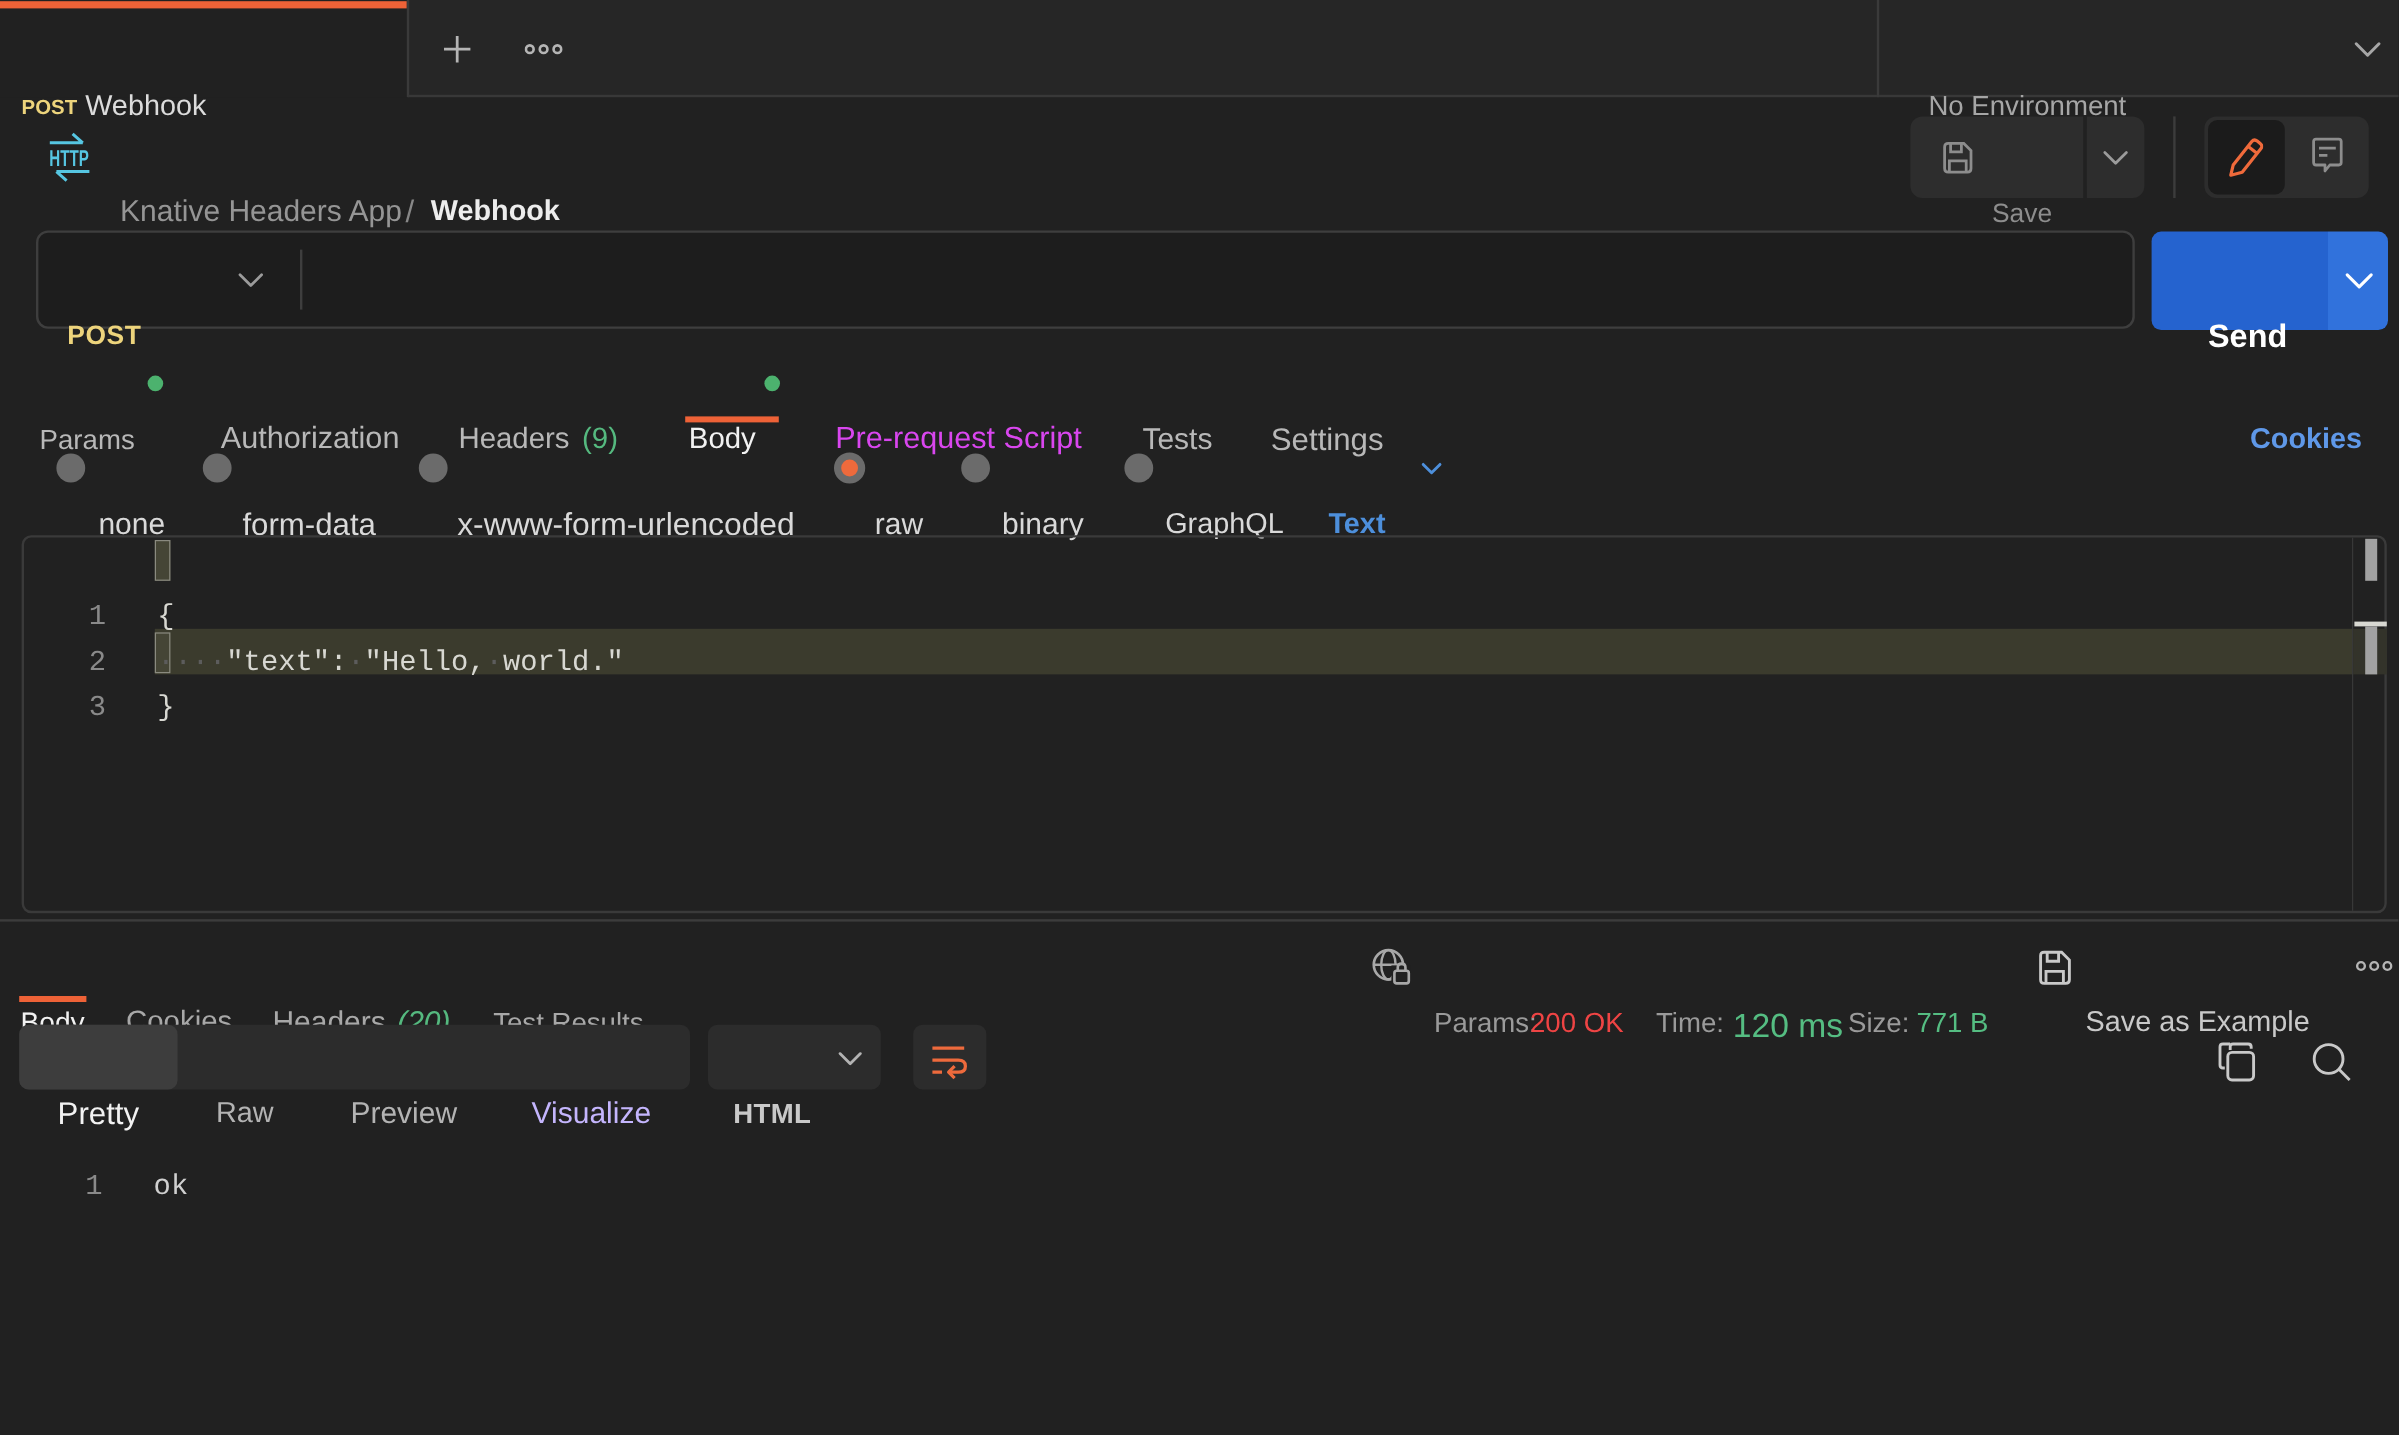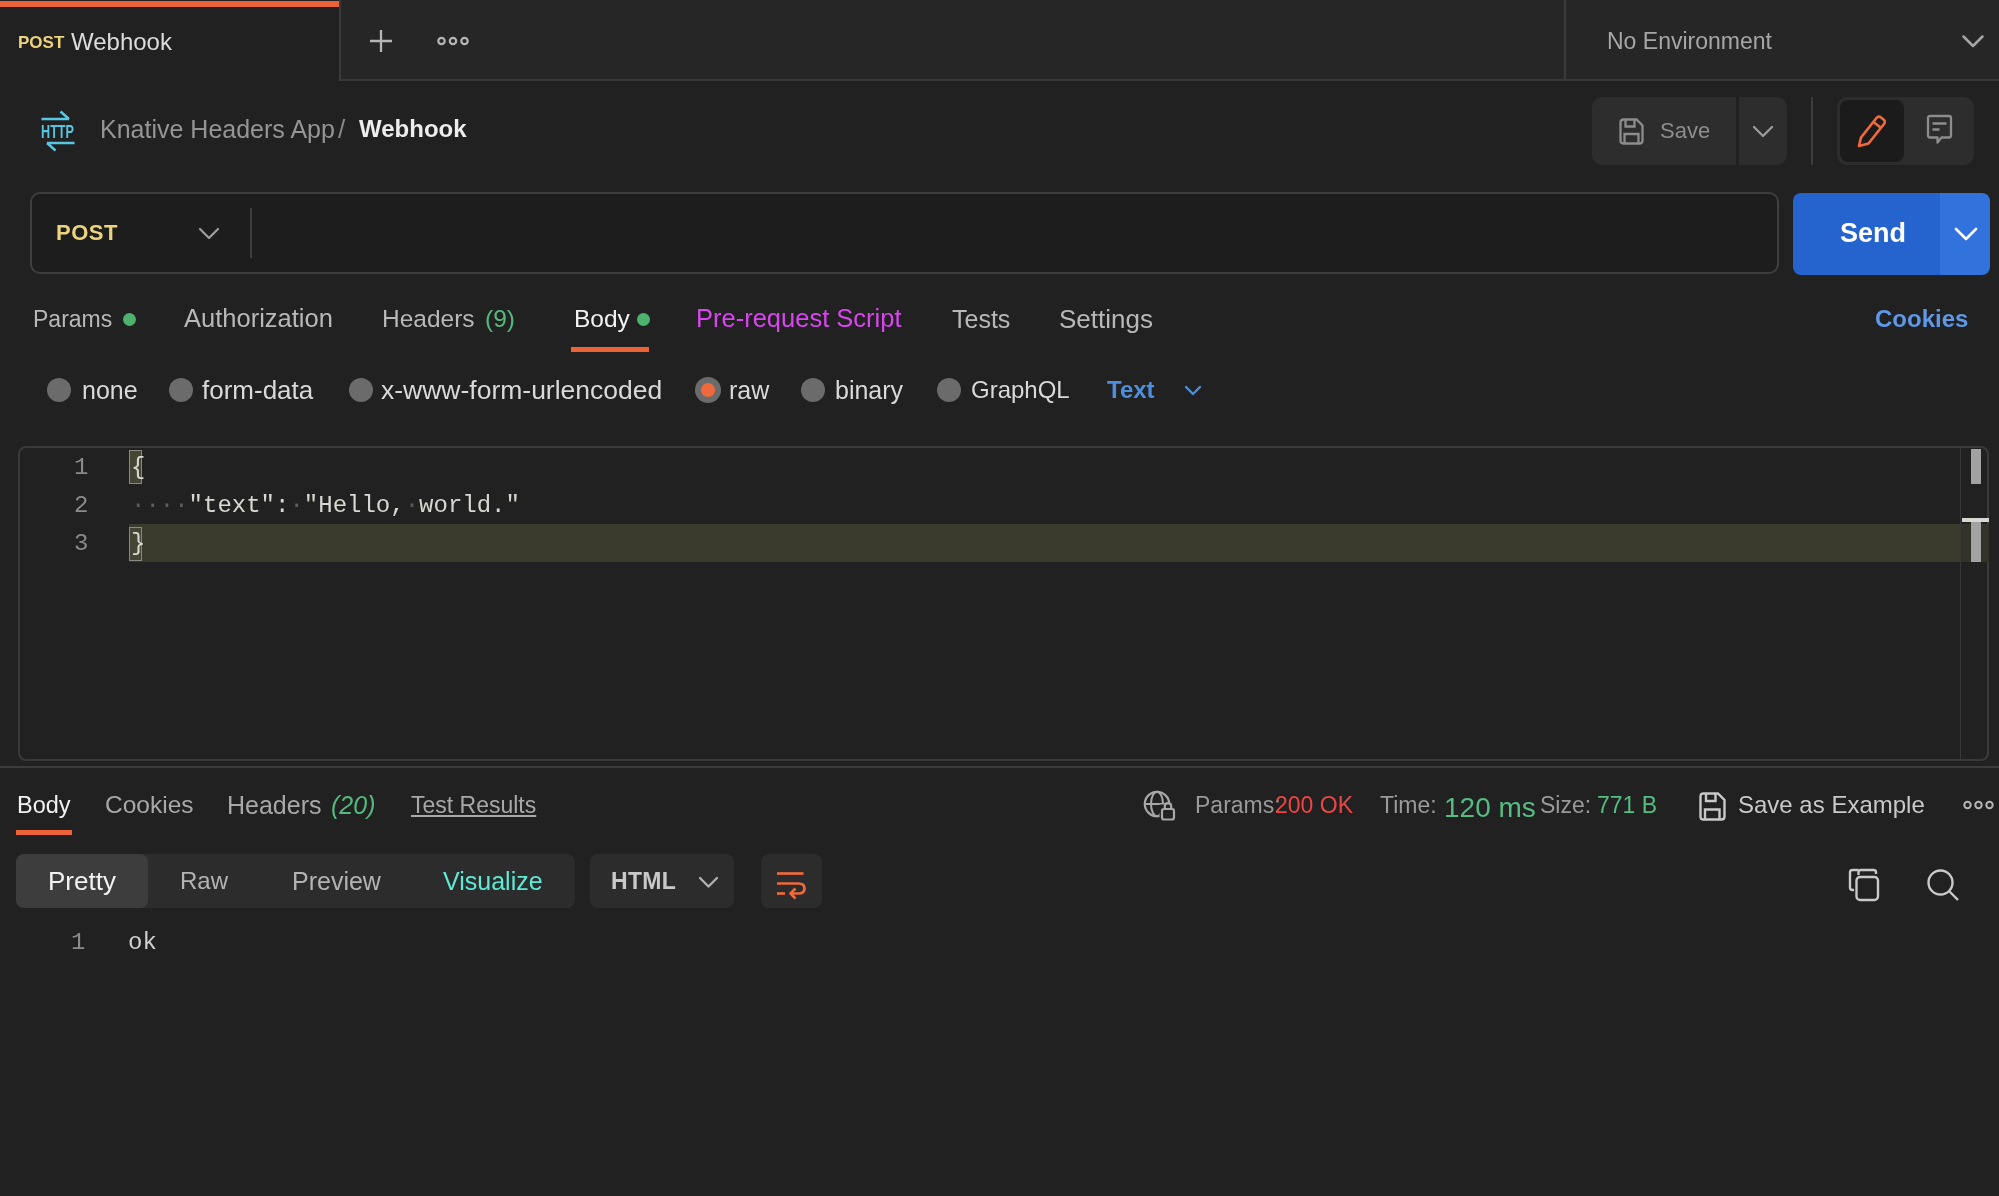--- a/index.html
+++ b/index.html
@@ -4,21 +4,21 @@
 <style>
   * { margin:0; padding:0; box-sizing:border-box; }
   html,body { background:#212121; }
   #page {
     position:relative; width:1999px; height:1196px; overflow:hidden;
     background:#212121;
     font-family:"Liberation Sans", sans-serif;
     -webkit-font-smoothing:antialiased;
   }
   .abs { position:absolute; }
-  .txt { position:absolute; white-space:nowrap; line-height:1.16; }
+  .txt { position:absolute; white-space:nowrap; line-height:1.16;margin-top:47px; }
   .mono { font-family:"Liberation Mono", monospace; }
 </style>
 </head>
 <body>
 <div id="page">
 
   <div class="abs" style="left:0;top:0;width:1999px;height:81px;background:#262626;"></div>
   <div class="abs" style="left:0;top:0;width:340px;height:81px;background:#212121;"></div>
   <div class="abs" style="left:0;top:1px;width:339px;height:6px;background:#ee6237;"></div>
   <div class="abs" style="left:339px;top:0;width:2px;height:81px;background:#3a3a3a;"></div>
@@ -175,21 +175,21 @@
     <circle cx="4.5" cy="5" r="3.2" fill="none" stroke="#b5b5b5" stroke-width="2"></circle>
     <circle cx="15.5" cy="5" r="3.2" fill="none" stroke="#b5b5b5" stroke-width="2"></circle>
     <circle cx="26.5" cy="5" r="3.2" fill="none" stroke="#b5b5b5" stroke-width="2"></circle>
   </svg>
 
   <div class="abs" style="left:16px;top:854px;width:559px;height:54px;background:#2c2c2c;border-radius:8px;"></div>
   <div class="abs" style="left:16px;top:854px;width:132px;height:54px;background:#3d3d3d;border-radius:8px;"></div>
   <div class="txt" style="left:48px;top:866px;font-size:26px;color:#f2f2f2;">Pretty</div>
   <div class="txt" style="left:180px;top:867px;font-size:24px;color:#b3b3b3;">Raw</div>
   <div class="txt" style="left:292px;top:867px;font-size:25px;color:#b3b3b3;">Preview</div>
-  <div class="txt" style="left:443px;top:867px;font-size:25px;color:#5eead4;">Visualize</div>
+  <div class="txt" style="left:443px;top:867px;font-size:25px;color:#c4b5fd;">Visualize</div>
   <div class="abs" style="left:590px;top:854px;width:144px;height:54px;background:#2c2c2c;border-radius:8px;"></div>
   <div class="txt" style="left:611px;top:868px;font-size:23px;font-weight:600;color:#c9c9c9;letter-spacing:0.3px;">HTML</div>
   <svg class="abs" style="left:698px;top:876px;" width="21" height="13" viewBox="0 0 21 13">
     <path d="M2 2 L10.5 10.5 L19 2" stroke="#b3b3b3" stroke-width="2.3" fill="none" stroke-linecap="round" stroke-linejoin="round"></path>
   </svg>
   <div class="abs" style="left:761px;top:854px;width:61px;height:54px;background:#2c2c2c;border-radius:8px;"></div>
   <svg class="abs" style="left:775px;top:869px;" width="32" height="32" viewBox="0 0 32 32">
     <path d="M2 4.5 H28.5" stroke="#ee6a3c" stroke-width="2.7"></path>
     <path d="M2 14.5 H23.5 Q29.5 14.5 29.5 19.5 Q29.5 24.5 23.5 24.5 H16.5" stroke="#ee6a3c" stroke-width="2.7" fill="none"></path>
     <path d="M2 24.5 H10" stroke="#ee6a3c" stroke-width="2.7"></path>

